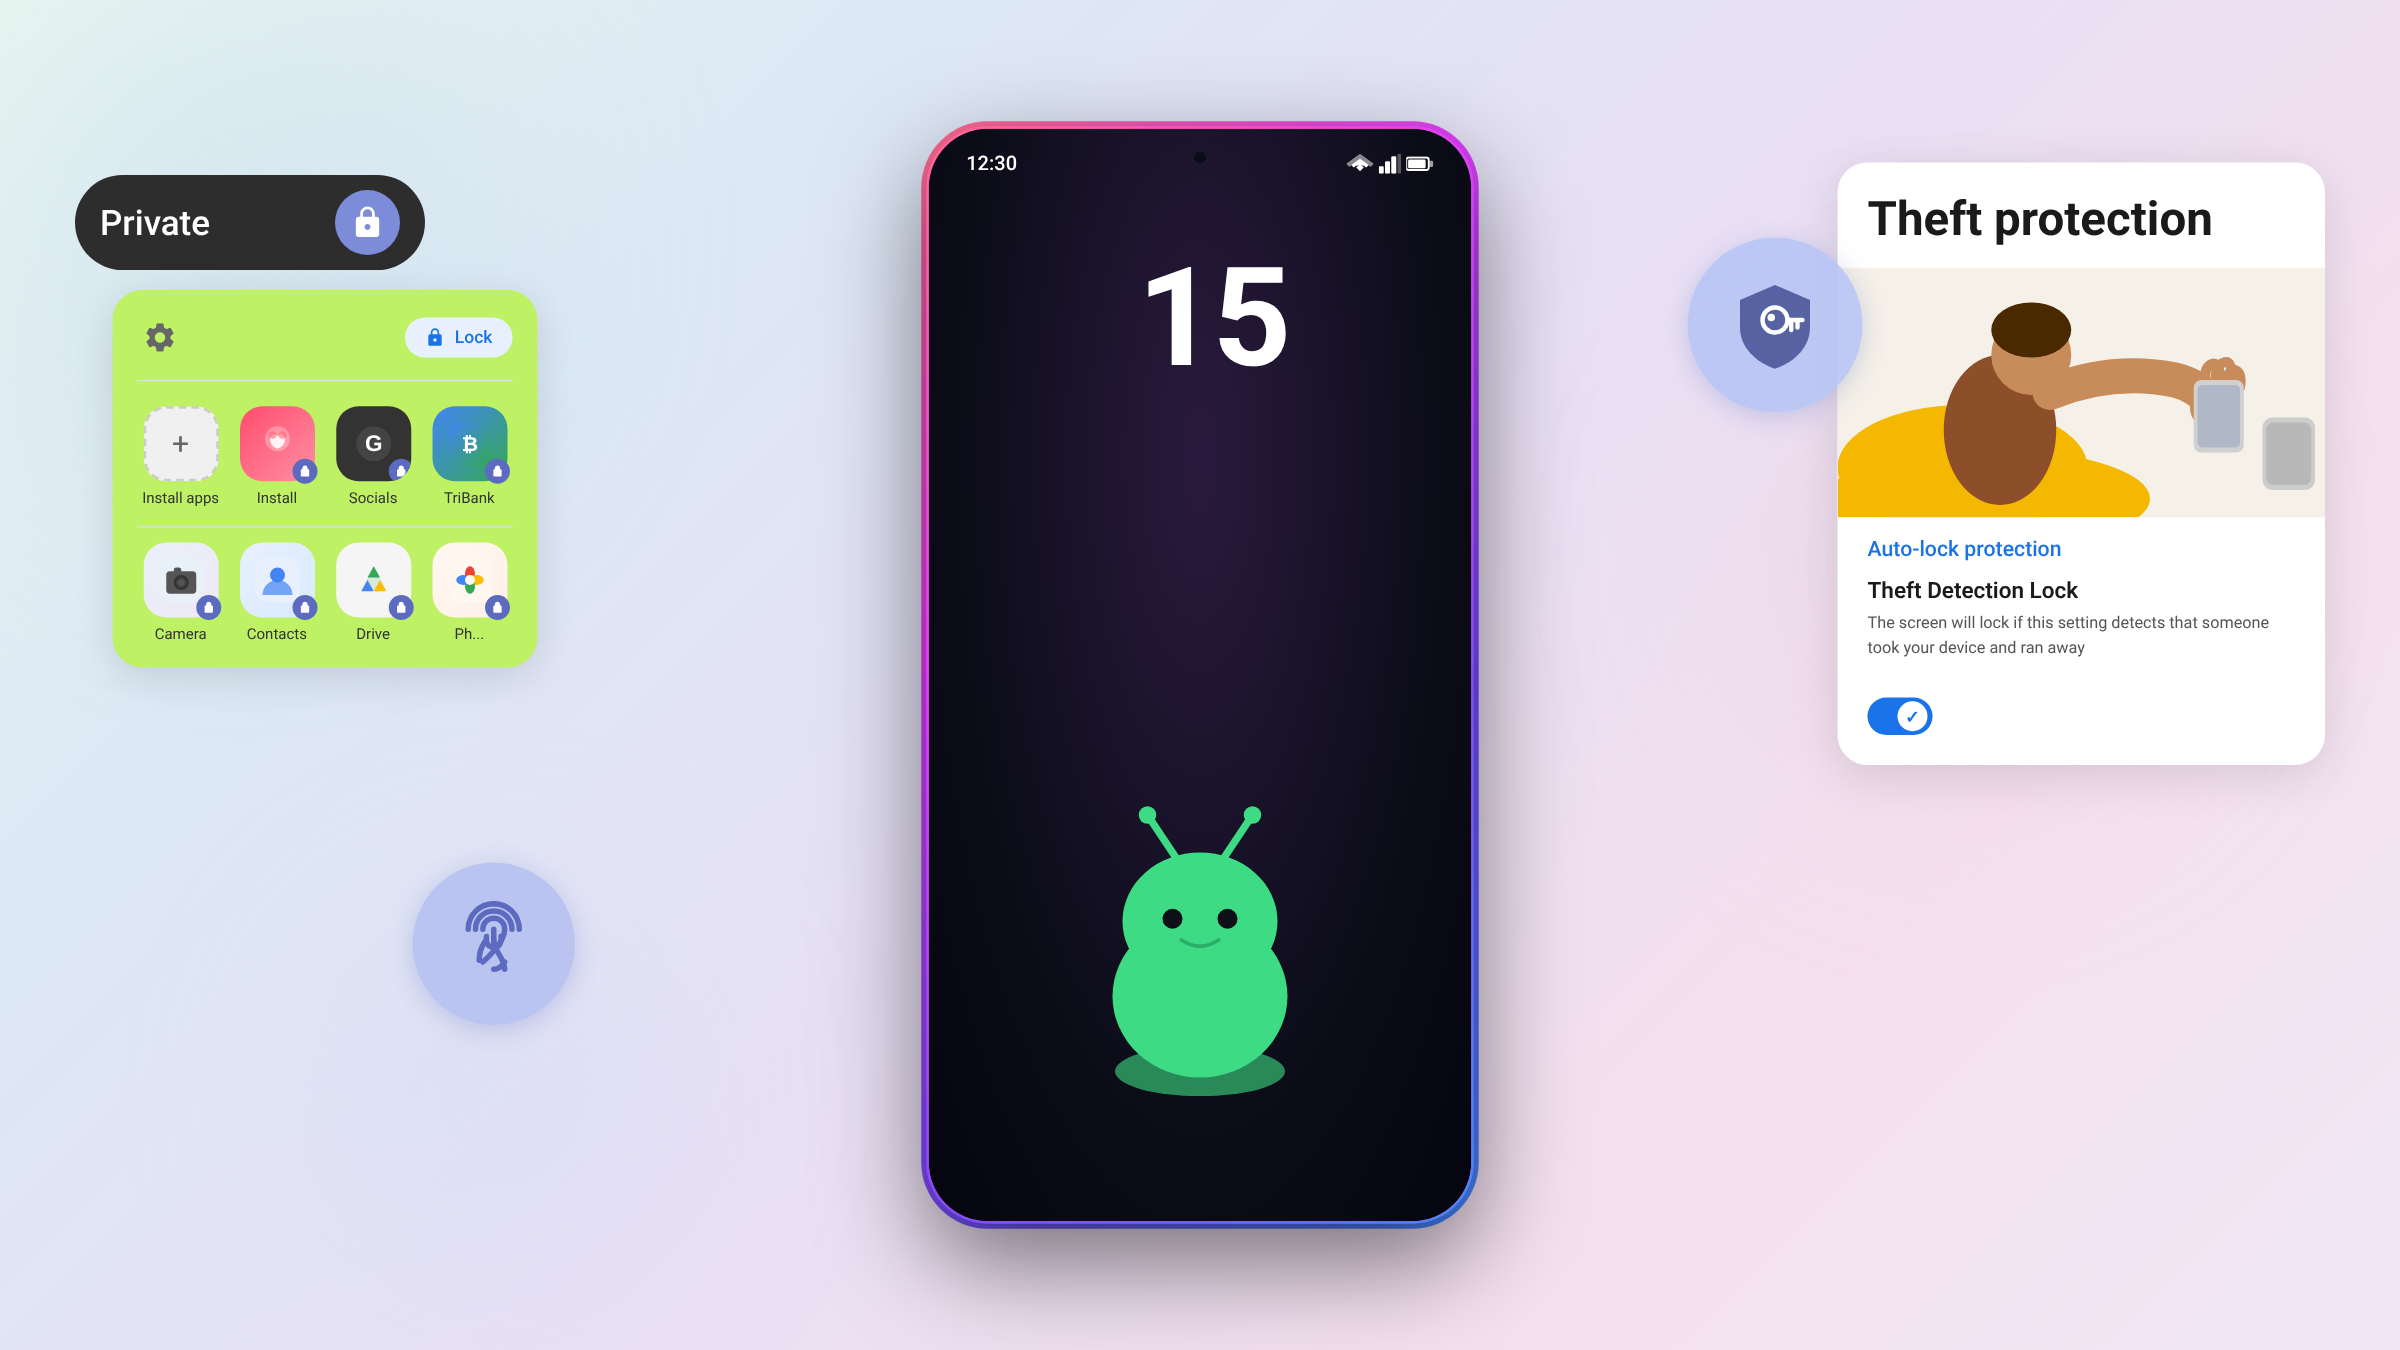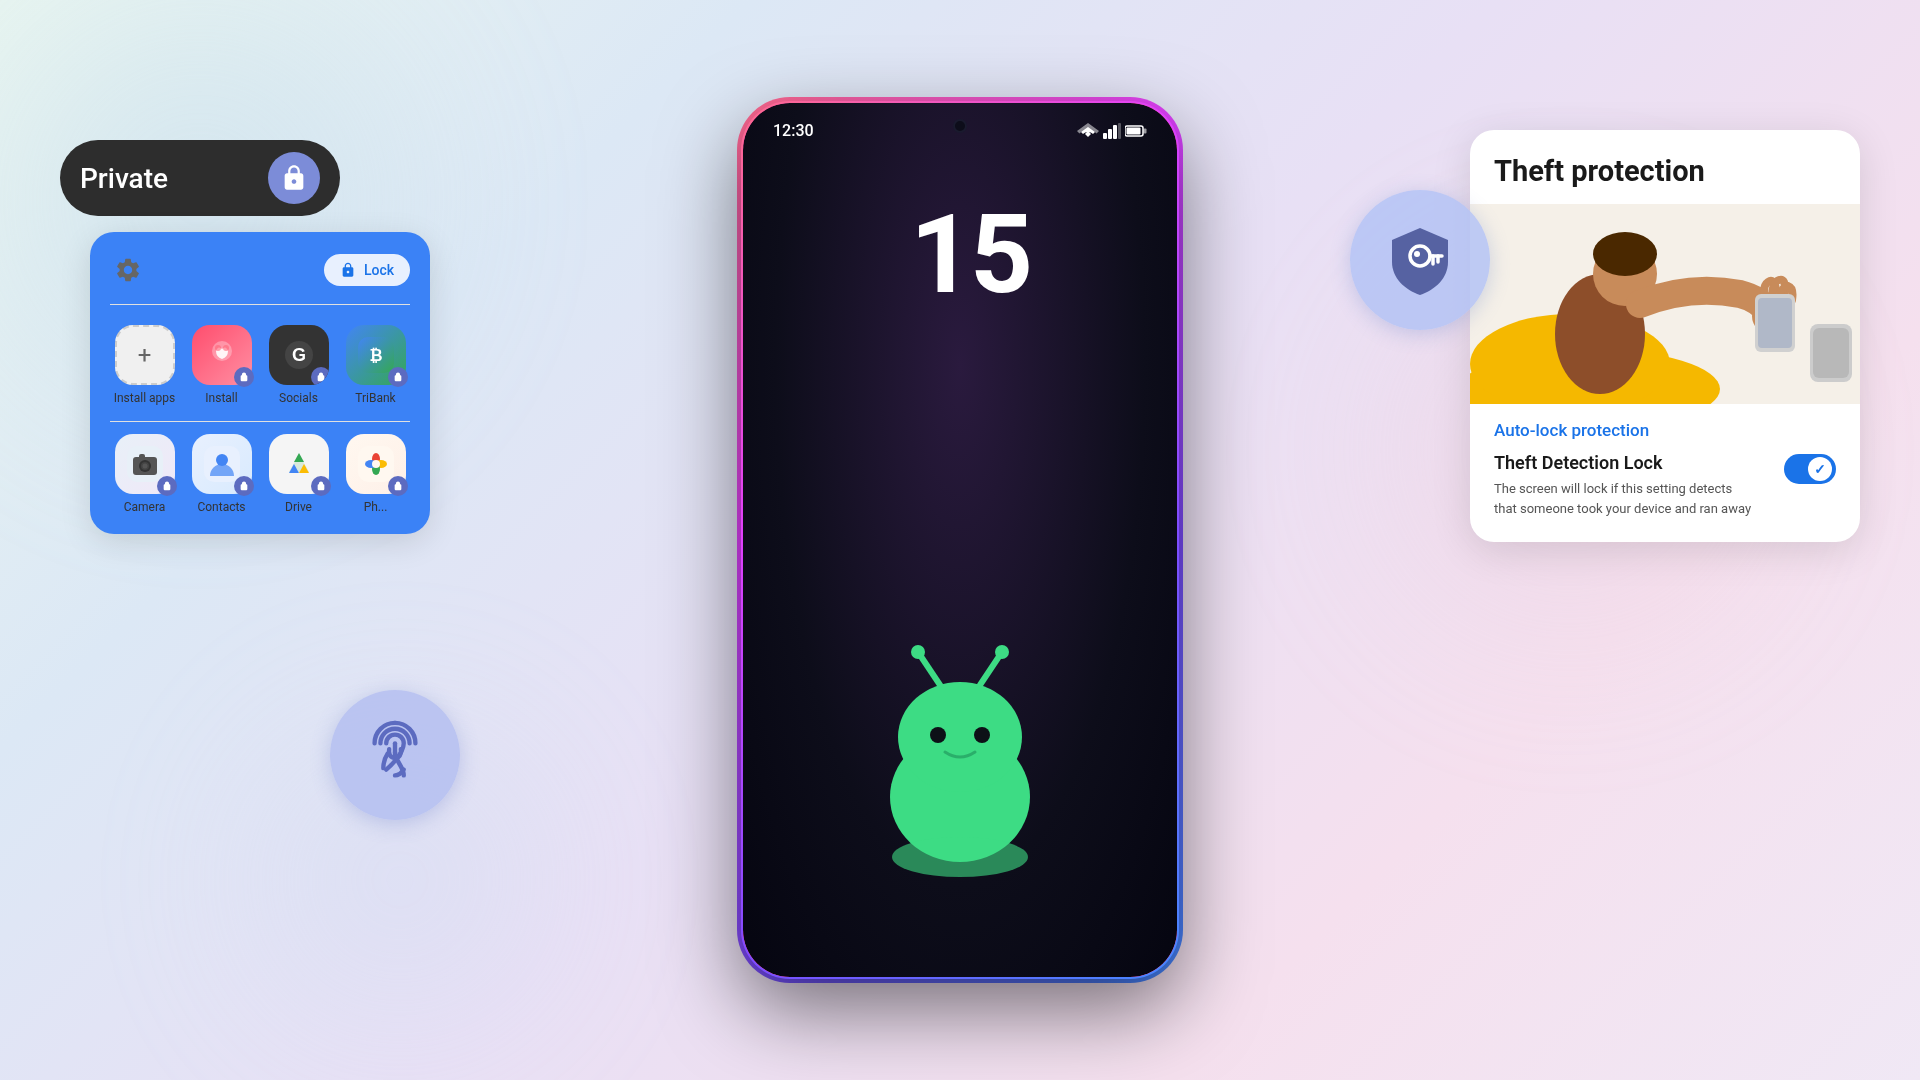--- a/index.html
+++ b/index.html
@@ -170,21 +170,21 @@
       background: #7c8cd8;
       border-radius: 50%;
       display: flex;
       align-items: center;
       justify-content: center;
       margin-left: auto;
     }
 
     
     .app-grid-panel {
-      background: #3b82f6;
+      background: #bef264;
       border-radius: 24px;
       padding: 20px;
       width: 340px;
       box-shadow: 0 8px 32px rgba(0,0,0,0.12);
       margin-left: 30px;
     }
 
     .app-grid-header {
       display: flex;
       align-items: center;
@@ -331,21 +331,21 @@
     .theft-card {
       background: white;
       border-radius: 24px;
       width: 390px;
       box-shadow: 0 8px 40px rgba(0,0,0,0.12);
       overflow: hidden;
       margin-left: 40px;
     }
 
     .theft-card-title {
-      font-size: 29px;
+      font-size: 38px;
       font-weight: 700;
       color: #1a1a1a;
       padding: 24px 24px 16px;
     }
 
     .theft-card-image {
       width: 100%;
       height: 200px;
       position: relative;
       overflow: hidden;
@@ -385,20 +385,21 @@
       color: #555;
       line-height: 1.5;
       flex: 1;
     }
 
     .theft-row {
       display: flex;
       align-items: flex-start;
       justify-content: space-between;
       gap: 28px;
+      flex-direction: column;
     }
 
     
     .toggle-switch {
       width: 52px;
       height: 30px;
       background: #1a73e8;
       border-radius: 15px;
       position: relative;
       flex-shrink: 0;

